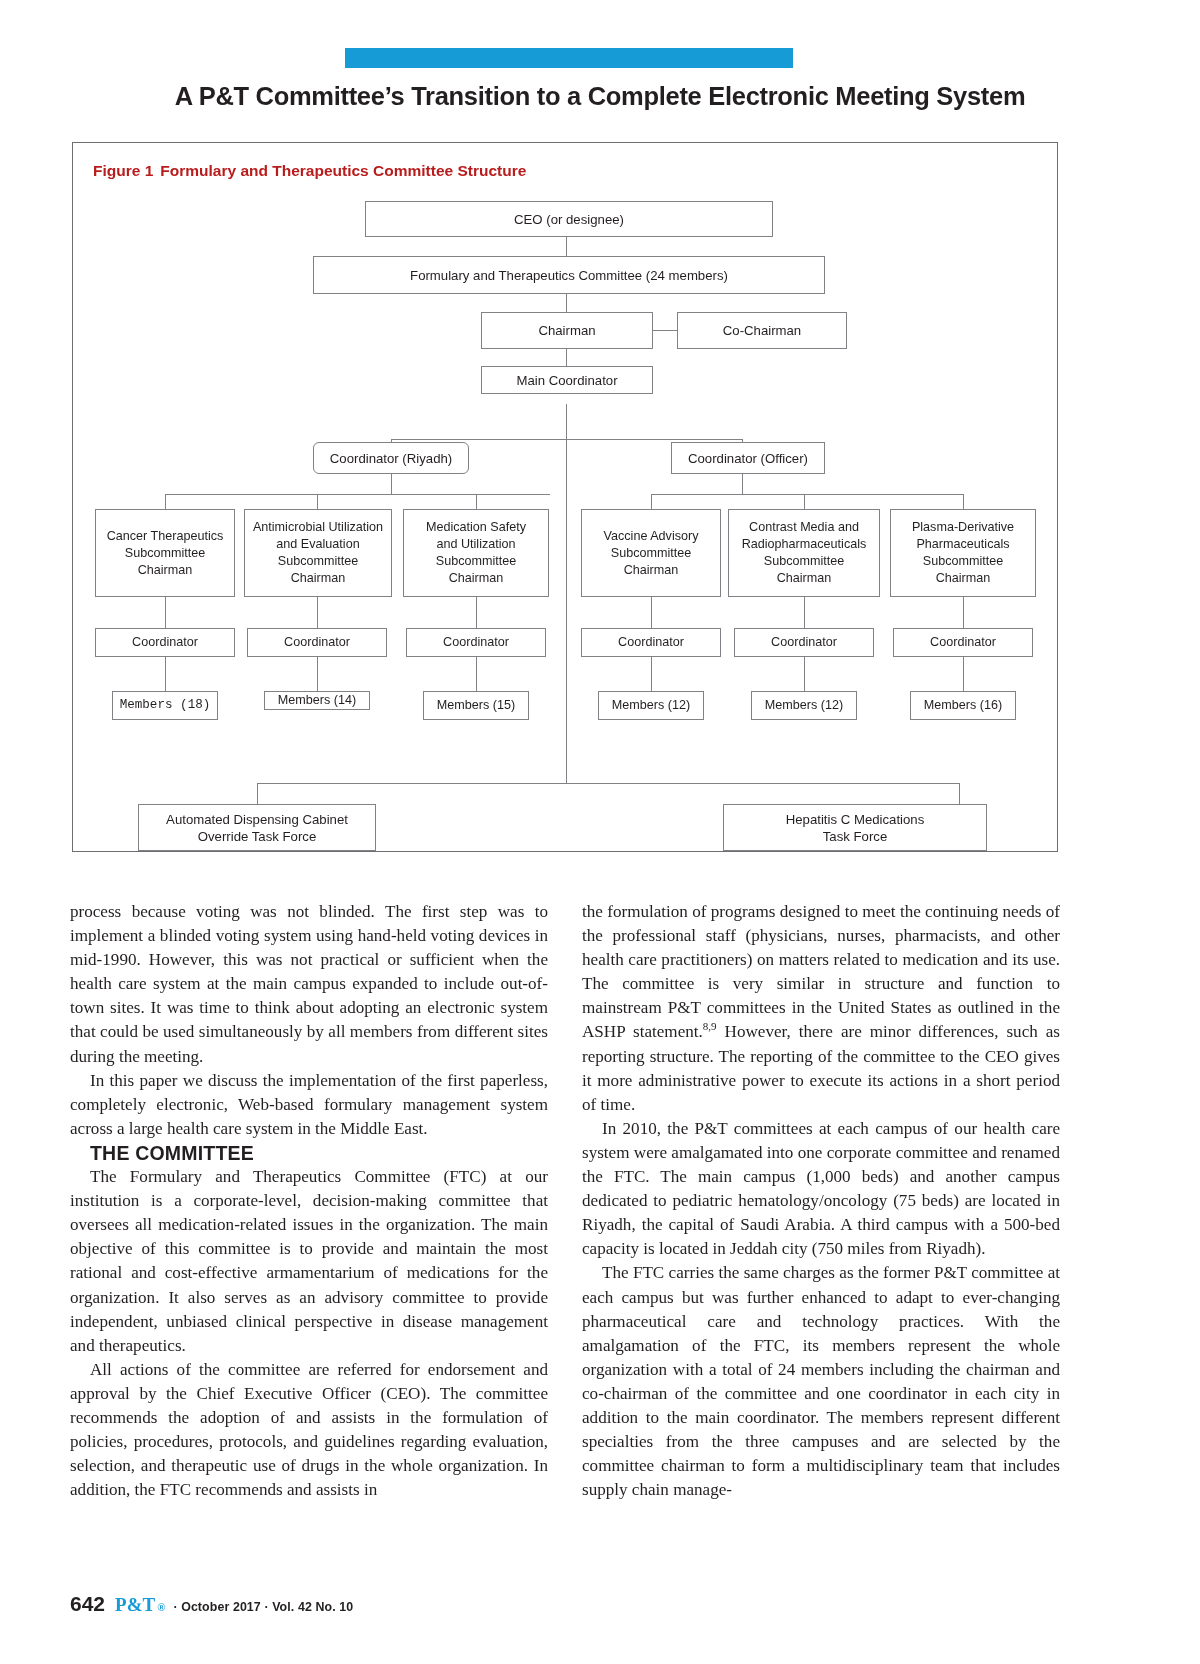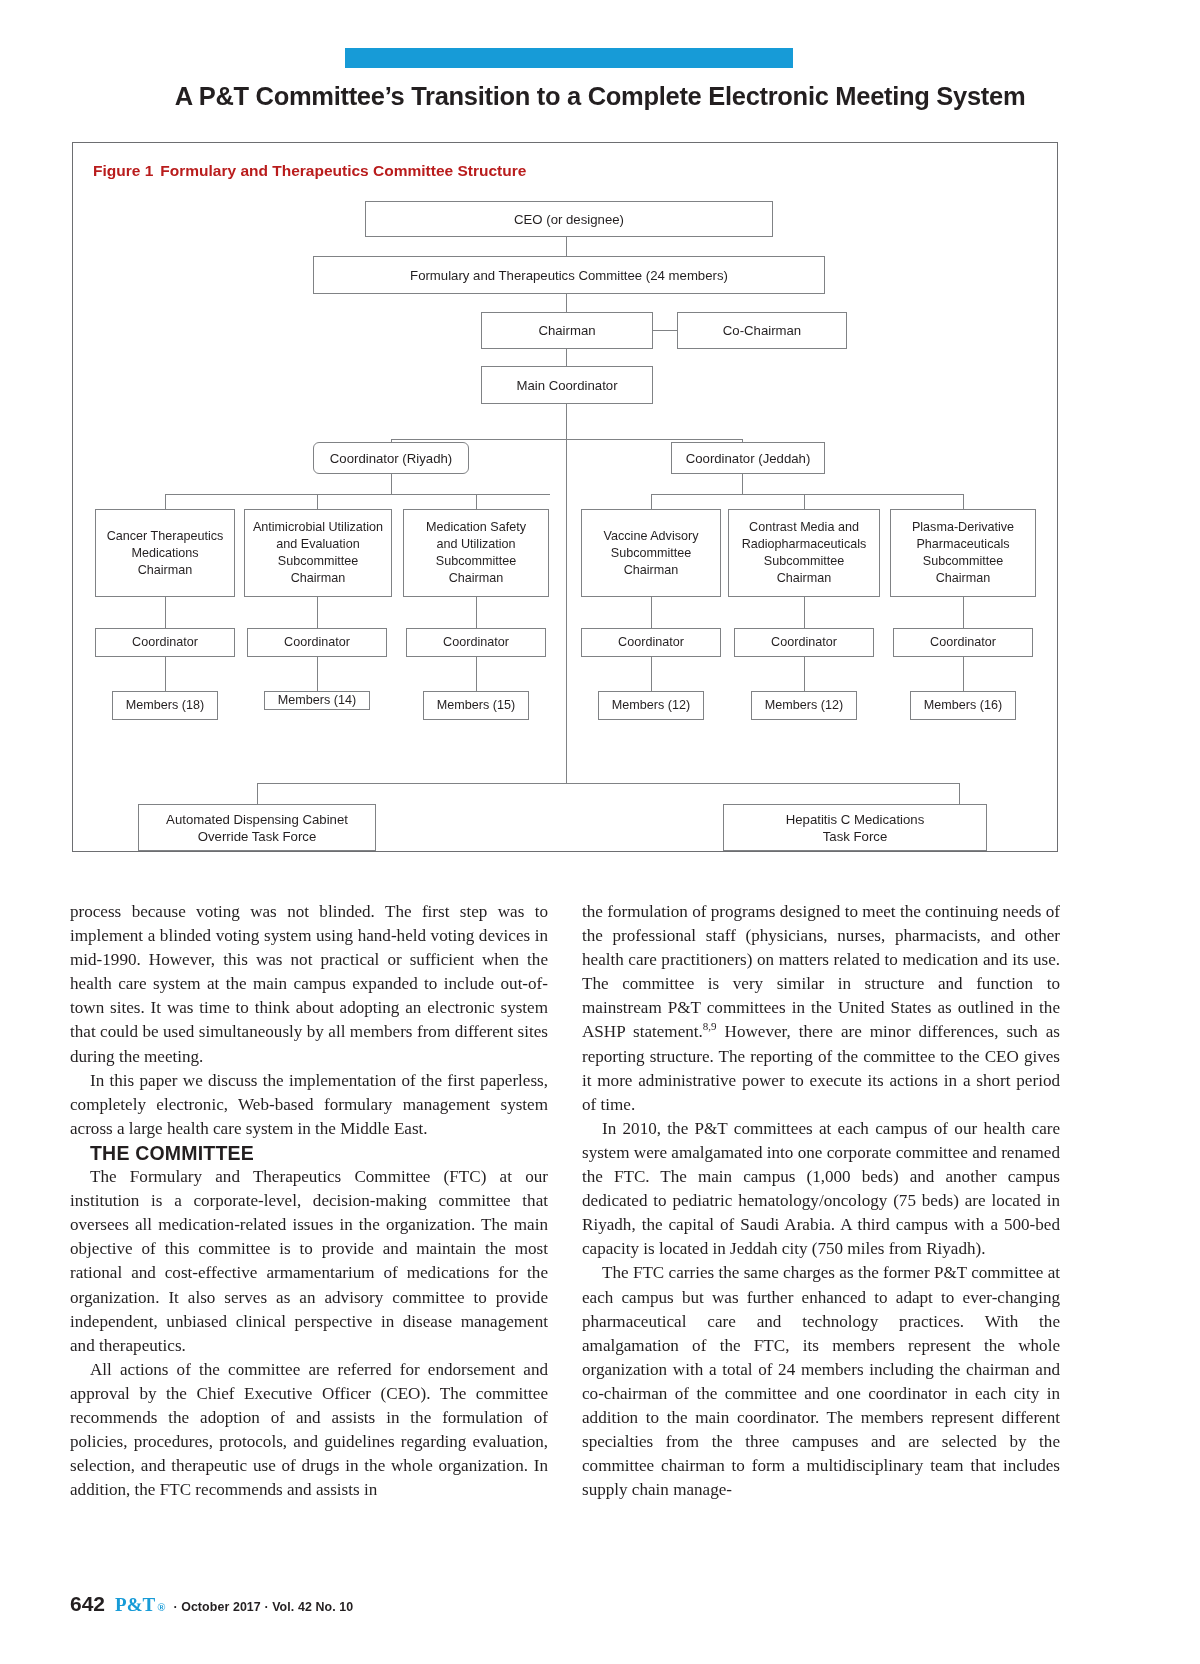--- a/index.html
+++ b/index.html
@@ -176,51 +176,51 @@
     <div class="line vline" style="left:493px; top:94px; height:23px;"></div>
 
     <div class="node" style="left:240px; top:113px; width:512px; height:38px;">Formulary and Therapeutics Committee (24 members)</div>
     <div class="line vline" style="left:493px; top:151px; height:20px;"></div>
 
     <div class="node" style="left:408px; top:169px; width:172px; height:37px;">Chairman</div>
     <div class="node" style="left:604px; top:169px; width:170px; height:37px;">Co-Chairman</div>
     <div class="line hline" style="left:580px; top:187px; width:24px;"></div>
     <div class="line vline" style="left:493px; top:206px; height:19px;"></div>
 
-    <div class="node" style="left:408px; top:223px; width:172px; height:38px;">Main Coordinator</div>
+    <div class="node" style="left:408px; top:223px; width:172px; height:28px;">Main Coordinator</div>
 
     <div class="line vline" style="left:493px; top:261px; height:35px;"></div>
     <div class="line hline" style="left:318px; top:296px; width:351px;"></div>
     <div class="line vline" style="left:318px; top:296px; height:24px;"></div>
     <div class="line vline" style="left:669px; top:296px; height:24px;"></div>
 
     <div class="node" style="left:240px; top:299px; width:156px; height:32px;border-radius:6px;">Coordinator (Riyadh)</div>
-    <div class="node" style="left:598px; top:299px; width:154px; height:32px;">Coordinator (Jeddah)</div>
+    <div class="node" style="left:598px; top:299px; width:154px; height:32px;">Coordinator (Officer)</div>
 
     <div class="line vline" style="left:493px; top:296px; height:344px;"></div>
 
     <div class="line vline" style="left:318px; top:331px; height:20px;"></div>
     <div class="line hline" style="left:92px; top:351px; width:385px;"></div>
     <div class="line vline" style="left:92px; top:351px; height:17px;"></div>
     <div class="line vline" style="left:244px; top:351px; height:17px;"></div>
     <div class="line vline" style="left:403px; top:351px; height:17px;"></div>
 
     <div class="line vline" style="left:669px; top:331px; height:20px;"></div>
     <div class="line hline" style="left:578px; top:351px; width:312px;"></div>
     <div class="line vline" style="left:578px; top:351px; height:17px;"></div>
     <div class="line vline" style="left:731px; top:351px; height:17px;"></div>
     <div class="line vline" style="left:890px; top:351px; height:17px;"></div>
 
     <div class="node small" style="left:22px; top:366px; width:140px; height:88px; white-space:pre-line;">Cancer Therapeutics
-Medications
+Subcommittee
 Chairman</div>
     <div class="line vline" style="left:92px; top:454px; height:34px;"></div>
     <div class="node small" style="left:22px; top:485px; width:140px; height:29px;">Coordinator</div>
     <div class="line vline" style="left:92px; top:514px; height:36px;"></div>
-    <div class="node small" style="left:39px; top:548px; width:106px; height:29px;">Members (18)</div>
+    <div class="node small" style="left:39px; top:548px; width:106px; height:29px;font-family:Liberation Mono, monospace;">Members (18)</div>
 
     <div class="node small" style="left:171px; top:366px; width:148px; height:88px; white-space:pre-line;">Antimicrobial Utilization
 and Evaluation
 Subcommittee
 Chairman</div>
     <div class="line vline" style="left:244px; top:454px; height:34px;"></div>
     <div class="node small" style="left:174px; top:485px; width:140px; height:29px;">Coordinator</div>
     <div class="line vline" style="left:244px; top:514px; height:36px;"></div>
     <div class="node small" style="left:191px; top:548px; width:106px; height:19px;">Members (14)</div>
 

